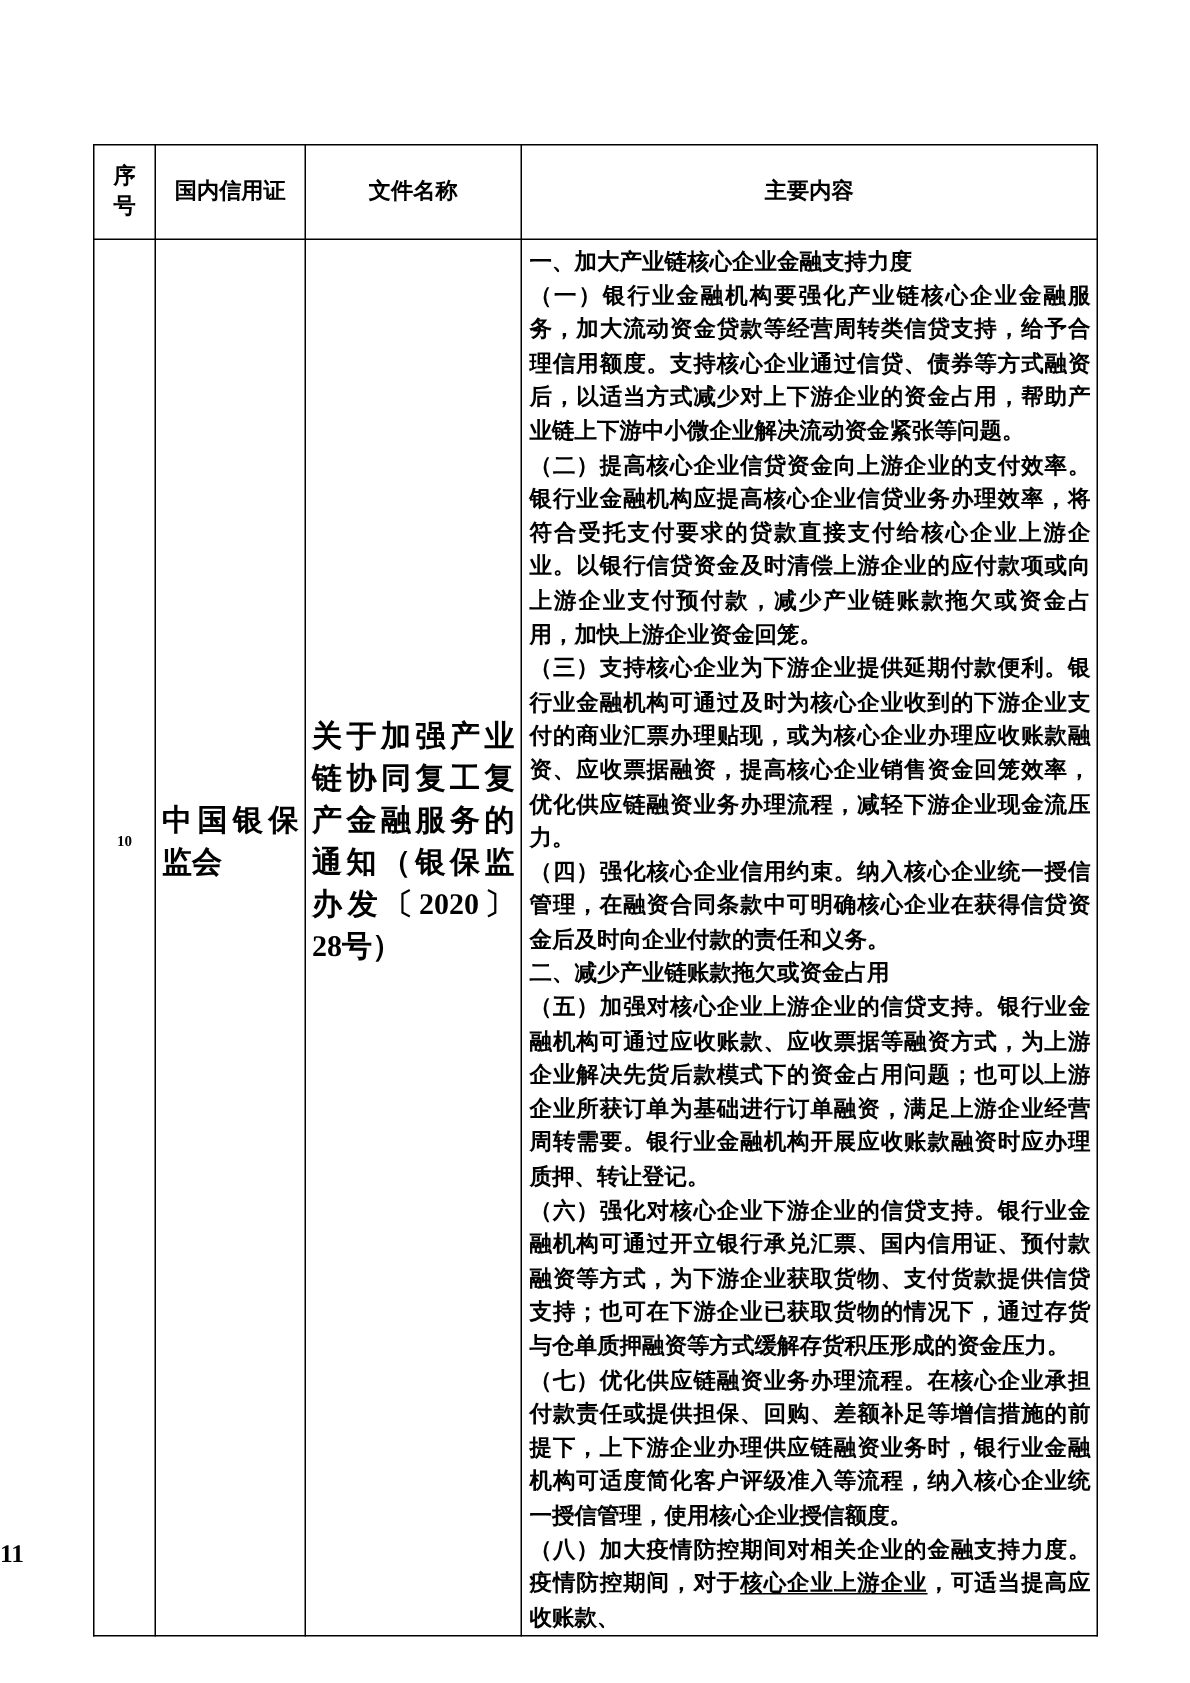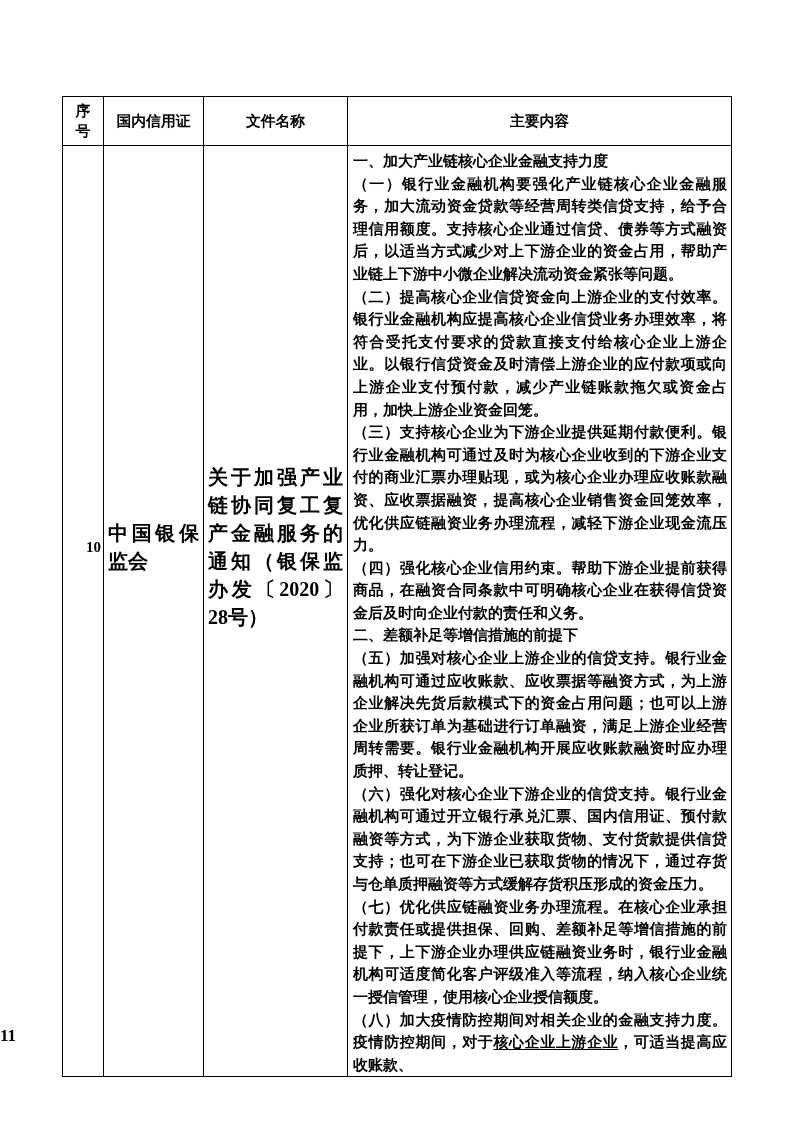--- a/index.html
+++ b/index.html
@@ -17,33 +17,33 @@
     left: 62px; top: 96px;
     width: 669px;
     border-collapse: collapse;
     table-layout: fixed;
   }
   .doc-table th, .doc-table td {
     border: 1.5px solid #000000;
     font-weight: bold;
     overflow: hidden;
   }
-  .doc-table thead tr { height: 49px; }
+  .doc-table thead tr { height: 63px; }
   .doc-table tbody tr { height: 871px; }
   .doc-table th {
     font-size: 14.8px;
     line-height: 20px;
     text-align: center;
     vertical-align: middle;
     padding: 2px 6px;
   }
   td.c-serial {
-    text-align: right;
+    text-align: center;
     vertical-align: middle;
-    font-size: 15px;
+    font-size: 10px;
     padding: 0 2px;
   }
   td.c-authority, td.c-title {
     vertical-align: middle;
     font-size: 20px;
     padding: 0 4px;
   }
   .shift-up { transform: translateY(-64px); }
   .justify-cjk {
     text-align: justify;
@@ -104,22 +104,22 @@
           <div class="shift-up justify-cjk">中国银保监会</div>
         </td>
         <td class="c-title">
           <div class="shift-up justify-cjk">关于加强产业链协同复工复产金融服务的通知（银保监办发〔2020〕28号）</div>
         </td>
         <td class="c-content">
             <p class="content-para">一、加大产业链核心企业金融支持力度</p>
             <p class="content-para">（一）银行业金融机构要强化产业链核心企业金融服务，加大流动资金贷款等经营周转类信贷支持，给予合理信用额度。支持核心企业通过信贷、债券等方式融资后，以适当方式减少对上下游企业的资金占用，帮助产业链上下游中小微企业解决流动资金紧张等问题。</p>
             <p class="content-para">（二）提高核心企业信贷资金向上游企业的支付效率。银行业金融机构应提高核心企业信贷业务办理效率，将符合受托支付要求的贷款直接支付给核心企业上游企业。以银行信贷资金及时清偿上游企业的应付款项或向上游企业支付预付款，减少产业链账款拖欠或资金占用，加快上游企业资金回笼。</p>
             <p class="content-para">（三）支持核心企业为下游企业提供延期付款便利。银行业金融机构可通过及时为核心企业收到的下游企业支付的商业汇票办理贴现，或为核心企业办理应收账款融资、应收票据融资，提高核心企业销售资金回笼效率，优化供应链融资业务办理流程，减轻下游企业现金流压力。</p>
-            <p class="content-para">（四）强化核心企业信用约束。帮助下游企业提前获得商品，在融资合同条款中可明确核心企业在获得信贷资金后及时向企业付款的责任和义务。</p>
-            <p class="content-para">二、差额补足等增信措施的前提下</p>
+            <p class="content-para">（四）强化核心企业信用约束。纳入核心企业统一授信管理，在融资合同条款中可明确核心企业在获得信贷资金后及时向企业付款的责任和义务。</p>
+            <p class="content-para">二、减少产业链账款拖欠或资金占用</p>
             <p class="content-para">（五）加强对核心企业上游企业的信贷支持。银行业金融机构可通过应收账款、应收票据等融资方式，为上游企业解决先货后款模式下的资金占用问题；也可以上游企业所获订单为基础进行订单融资，满足上游企业经营周转需要。银行业金融机构开展应收账款融资时应办理质押、转让登记。</p>
             <p class="content-para">（六）强化对核心企业下游企业的信贷支持。银行业金融机构可通过开立银行承兑汇票、国内信用证、预付款融资等方式，为下游企业获取货物、支付货款提供信贷支持；也可在下游企业已获取货物的情况下，通过存货与仓单质押融资等方式缓解存货积压形成的资金压力。</p>
             <p class="content-para">（七）优化供应链融资业务办理流程。在核心企业承担付款责任或提供担保、回购、差额补足等增信措施的前提下，上下游企业办理供应链融资业务时，银行业金融机构可适度简化客户评级准入等流程，纳入核心企业统一授信管理，使用核心企业授信额度。</p>
             <p class="content-para">（八）加大疫情防控期间对相关企业的金融支持力度。疫情防控期间，对于<u>核心企业上游企业</u>，可适当提高应收账款、</p>
           </td>
       </tr>
     </tbody>
   </table>
 
   <div class="page-number">11</div>

